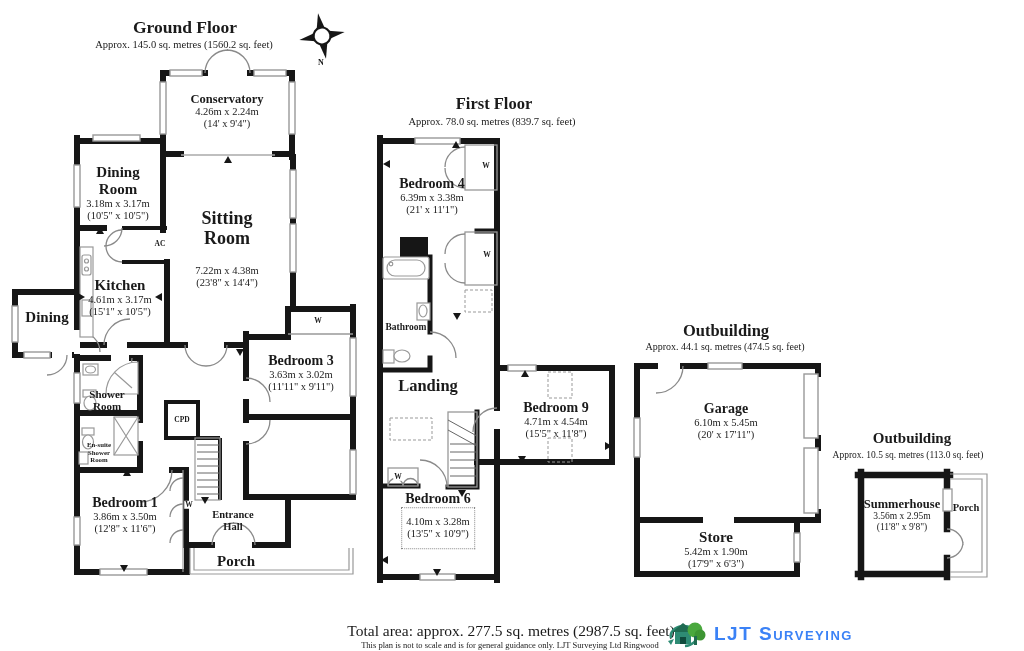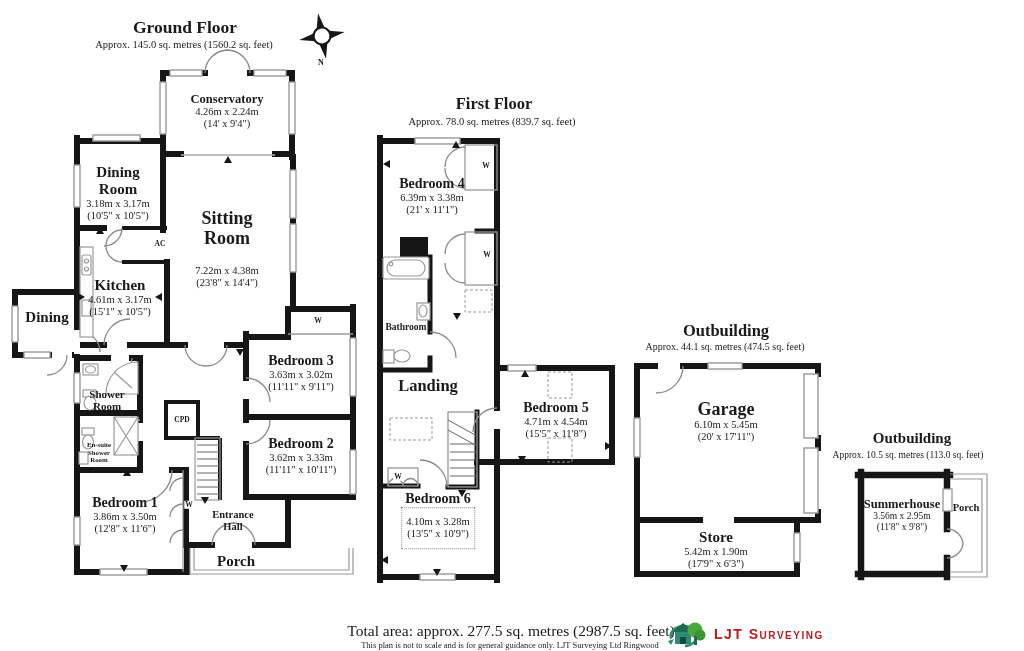--- a/index.html
+++ b/index.html
@@ -13,22 +13,22 @@
   .dm-sm{font-size:9.5px;}
   .title1{font-size:17.5px;font-weight:700;}
   .title2{font-size:16.5px;font-weight:700;}
   .title3{font-size:15px;font-weight:700;}
   .area{font-size:10.5px;}
   .ann{font-size:7.5px;font-weight:700;background:#fff;padding:0 1px;}
   .dotted{border:1px dotted #888;padding:8px 4px;display:inline-block;}
   .footer-total{font-size:15.5px;}
   .footer-disc{font-size:8.5px;}
   #logo{position:absolute;left:664px;top:617px;display:flex;align-items:center;gap:4px;}
-  #logo .logo-text{font-size:14px;font-weight:700;font-variant:small-caps;
-       letter-spacing:1.5px;color:#b91c1c;font-family:"Liberation Sans",sans-serif;}
+  #logo .logo-text{font-size:19px;font-weight:700;font-variant:small-caps;
+       letter-spacing:1.5px;color:#3b82f6;font-family:"Liberation Sans",sans-serif;}
 </style>
 </head>
 <body>
 
 <div id="canvas">
 
   <svg id="plan-svg" width="1024" height="651" viewBox="0 0 1024 651">
 
     <g>
       <g stroke="#161616" stroke-width="6" fill="none" stroke-linecap="square">
@@ -251,57 +251,52 @@
   <div class="lbl" style="left:125px;top:515px">
     <div class="rn" style="font-size:14px">Bedroom 1</div>
     <div class="dm">3.86m x 3.50m</div>
     <div class="dm">(12'8" x 11'6")</div>
   </div>
   <div class="lbl" style="left:301px;top:373px">
     <div class="rn" style="font-size:14px">Bedroom 3</div>
     <div class="dm">3.63m x 3.02m</div>
     <div class="dm">(11'11" x 9'11")</div>
   </div>
-  <div class="lbl" style="left:301px;top:456px">
-    <div class="rn" style="font-size:14px">Bedroom 2</div>
-    <div class="dm">3.62m x 3.33m</div>
-    <div class="dm">(11'11" x 10'11")</div>
-  </div>
   <div class="lbl rn wrap" style="left:233px;top:521px;font-size:10.5px;width:62px">Entrance Hall</div>
   <div class="lbl rn" style="left:236px;top:561px;font-size:15px">Porch</div>
   <div class="lbl ann" style="left:160px;top:244px">AC</div>
   <div class="lbl ann" style="left:182px;top:420px">CPD</div>
   <div class="lbl ann" style="left:318px;top:321px">W</div>
   <div class="lbl ann" style="left:189px;top:505px">W</div>
 
   <div class="lbl" style="left:432px;top:196px">
     <div class="rn" style="font-size:14px">Bedroom 4</div>
     <div class="dm">6.39m x 3.38m</div>
     <div class="dm">(21' x 11'1")</div>
   </div>
   <div class="lbl rn" style="left:406px;top:327px;font-size:9.5px">Bathroom</div>
   <div class="lbl rn" style="left:428px;top:386px;font-size:16.5px">Landing</div>
   <div class="lbl" style="left:556px;top:420px">
-    <div class="rn" style="font-size:14px">Bedroom 5</div>
+    <div class="rn" style="font-size:14px">Bedroom 9</div>
     <div class="dm">4.71m x 4.54m</div>
     <div class="dm">(15'5" x 11'8")</div>
   </div>
   <div class="lbl" style="left:438px;top:520px">
     <div class="rn" style="font-size:14px">Bedroom 6</div>
     <div class="dotted">
       <div class="dm">4.10m x 3.28m</div>
       <div class="dm">(13'5" x 10'9")</div>
     </div>
   </div>
   <div class="lbl ann" style="left:486px;top:166px">W</div>
   <div class="lbl ann" style="left:487px;top:255px">W</div>
   <div class="lbl ann" style="left:398px;top:477px">W</div>
 
   <div class="lbl" style="left:726px;top:421px">
-    <div class="rn" style="font-size:18px">Garage</div>
+    <div class="rn" style="font-size:14px">Garage</div>
     <div class="dm">6.10m x 5.45m</div>
     <div class="dm">(20' x 17'11")</div>
   </div>
   <div class="lbl" style="left:716px;top:549px">
     <div class="rn" style="font-size:15px">Store</div>
     <div class="dm">5.42m x 1.90m</div>
     <div class="dm">(17'9" x 6'3")</div>
   </div>
   <div class="lbl" style="left:902px;top:515px">
     <div class="rn" style="font-size:12.5px">Summerhouse</div>

